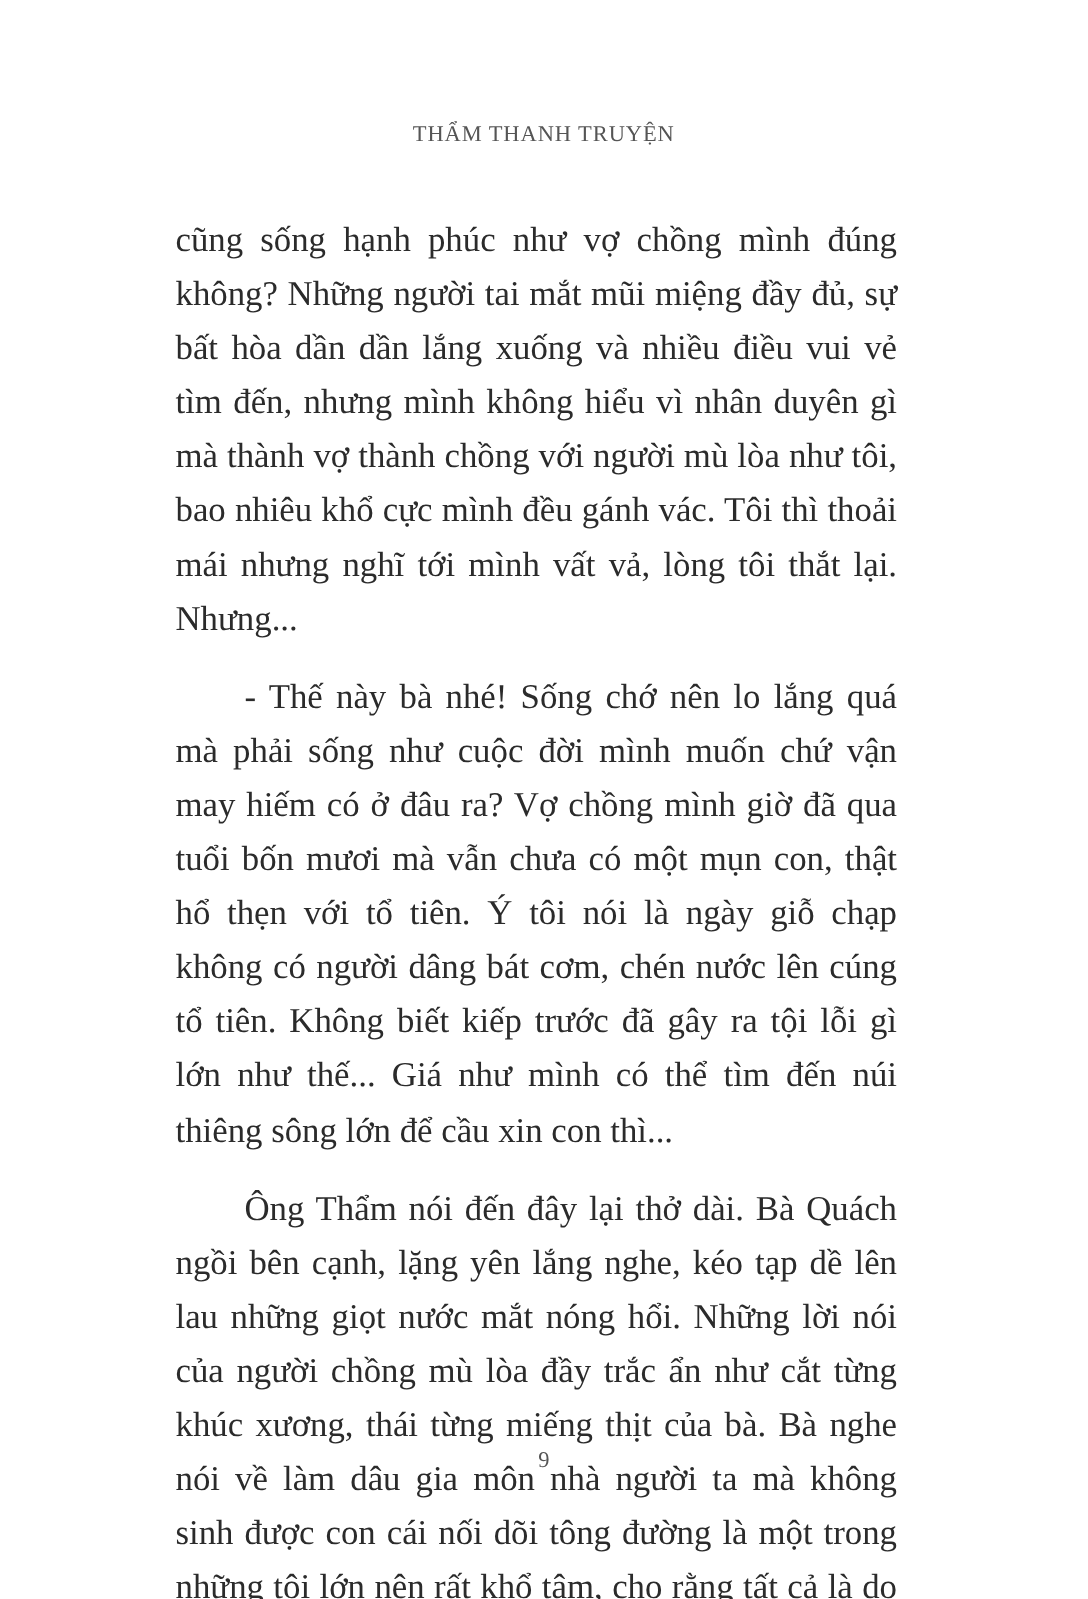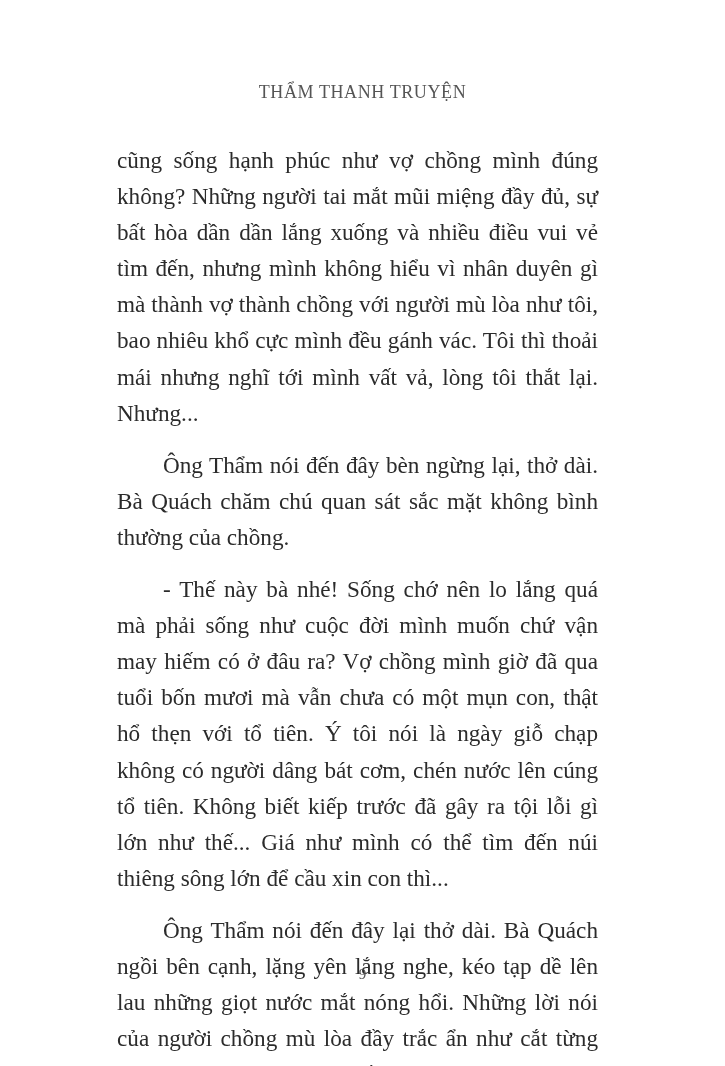--- a/index.html
+++ b/index.html
@@ -14,21 +14,21 @@
       overflow: hidden;
       font-family: "Liberation Serif", "DejaVu Serif", serif;
       color: #2b2b2b;
     }
     .running-header {
       position: absolute;
       top: 82px;
       left: 0;
       width: 725px;
       text-align: center;
-      font-size: 18px;
+      font-size: 15px;
       letter-spacing: 0.6px;
       color: #555555;
     }
     .body-text {
       position: absolute;
       top: 126px;
       left: 101px;
       width: 513px;
       font-size: 23.2px;
       line-height: 36.1px;
@@ -53,19 +53,18 @@
       color: #555555;
     }
   </style>
 </head>
 <body>
 
 <div class="running-header">THẨM THANH TRUYỆN</div>
 
 <div class="body-text">
   <p>cũng sống hạnh phúc như vợ chồng mình đúng không? Những người tai mắt mũi miệng đầy đủ, sự bất hòa dần dần lắng xuống và nhiều điều vui vẻ tìm đến, nhưng mình không hiểu vì nhân duyên gì mà thành vợ thành chồng với người mù lòa như tôi, bao nhiêu khổ cực mình đều gánh vác. Tôi thì thoải mái nhưng nghĩ tới mình vất vả, lòng tôi thắt lại. Nhưng...</p>
-  <p class="indent">Ông Thẩm nói đến đây bèn ngừng lại, thở dài. Bà Quách chăm chú quan sát sắc mặt không bình thường của chồng.</p>
   <p class="indent">- Thế này bà nhé! Sống chớ nên lo lắng quá mà phải sống như cuộc đời mình muốn chứ vận may hiếm có ở đâu ra? Vợ chồng mình giờ đã qua tuổi bốn mươi mà vẫn chưa có một mụn con, thật hổ thẹn với tổ tiên. Ý tôi nói là ngày giỗ chạp không có người dâng bát cơm, chén nước lên cúng tổ tiên. Không biết kiếp trước đã gây ra tội lỗi gì lớn như thế... Giá như mình có thể tìm đến núi thiêng sông lớn để cầu xin con thì...</p>
   <p class="indent">Ông Thẩm nói đến đây lại thở dài. Bà Quách ngồi bên cạnh, lặng yên lắng nghe, kéo tạp dề lên lau những giọt nước mắt nóng hổi. Những lời nói của người chồng mù lòa đầy trắc ẩn như cắt từng khúc xương, thái từng miếng thịt của bà. Bà nghe nói về làm dâu gia môn nhà người ta mà không sinh được con cái nối dõi tông đường là một trong những tội lớn nên rất khổ tâm, cho rằng tất cả là do tội lỗi và đức hạnh của mình mà ra.</p>
 
 </div>
 
 <div class="page-number">9</div>
 
 </body></html>

